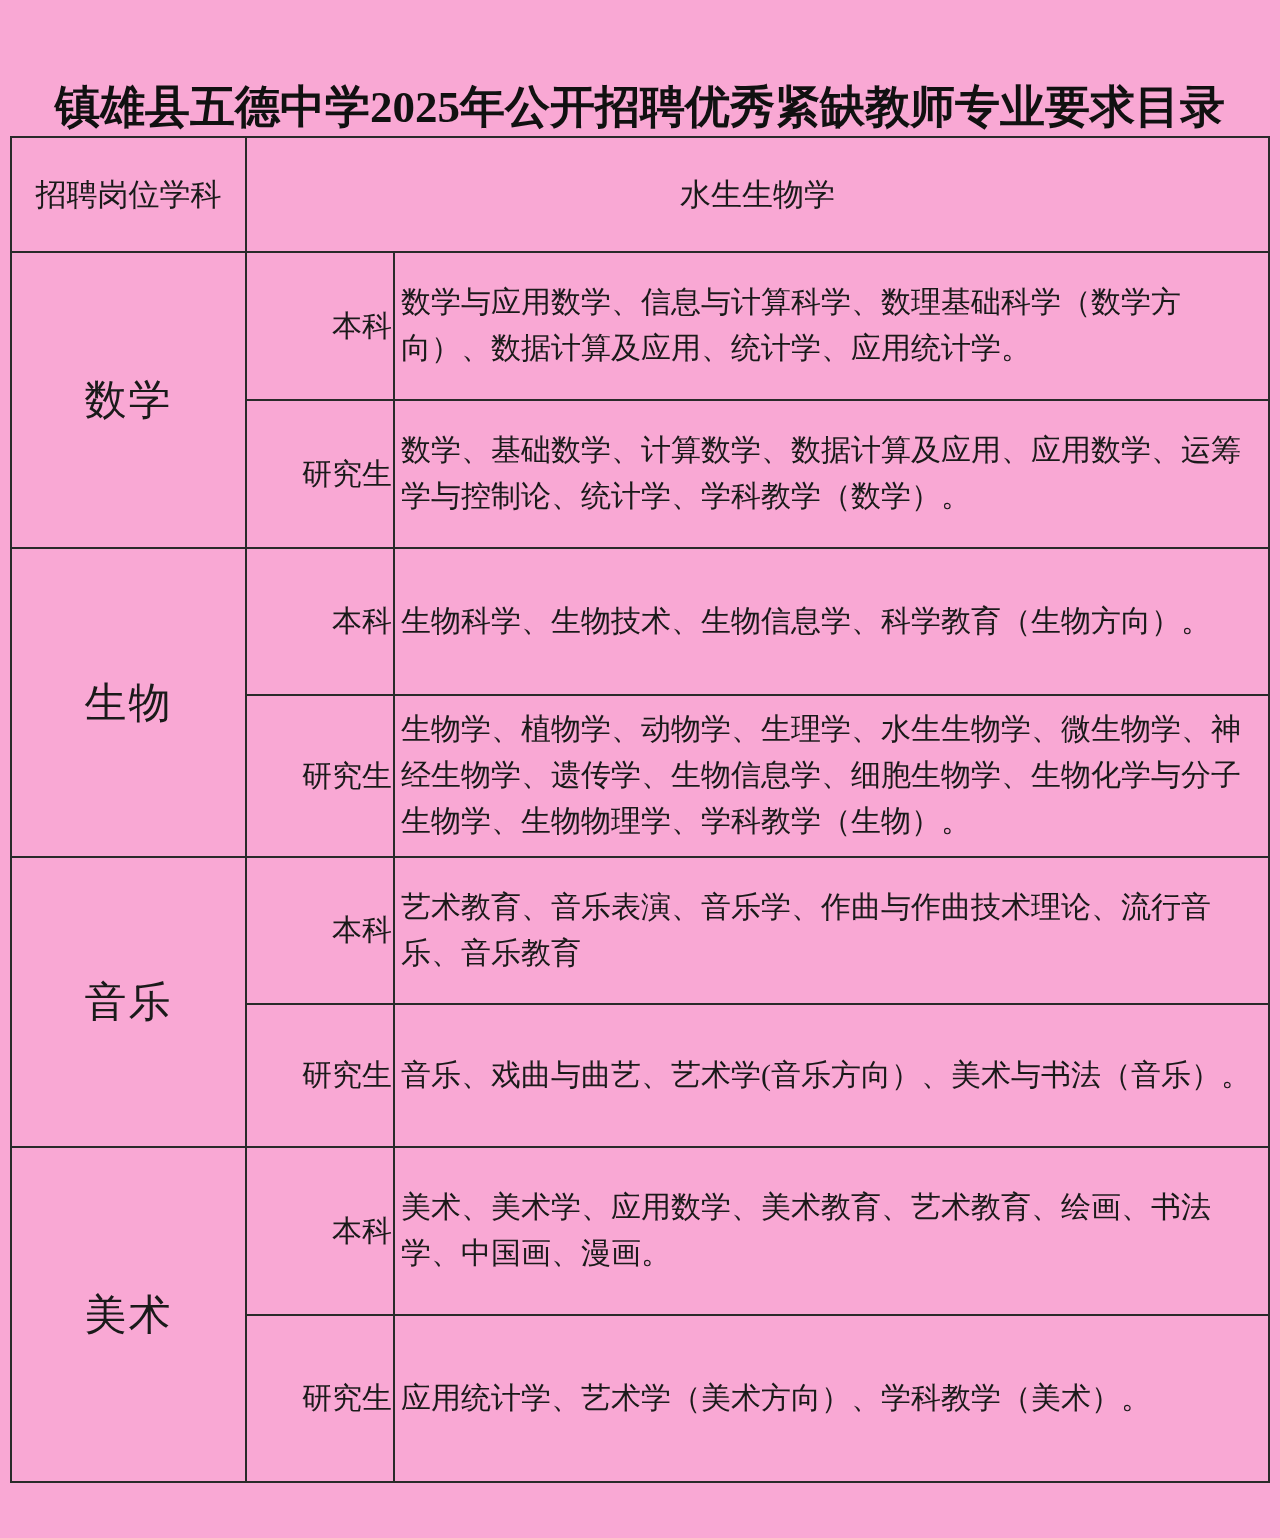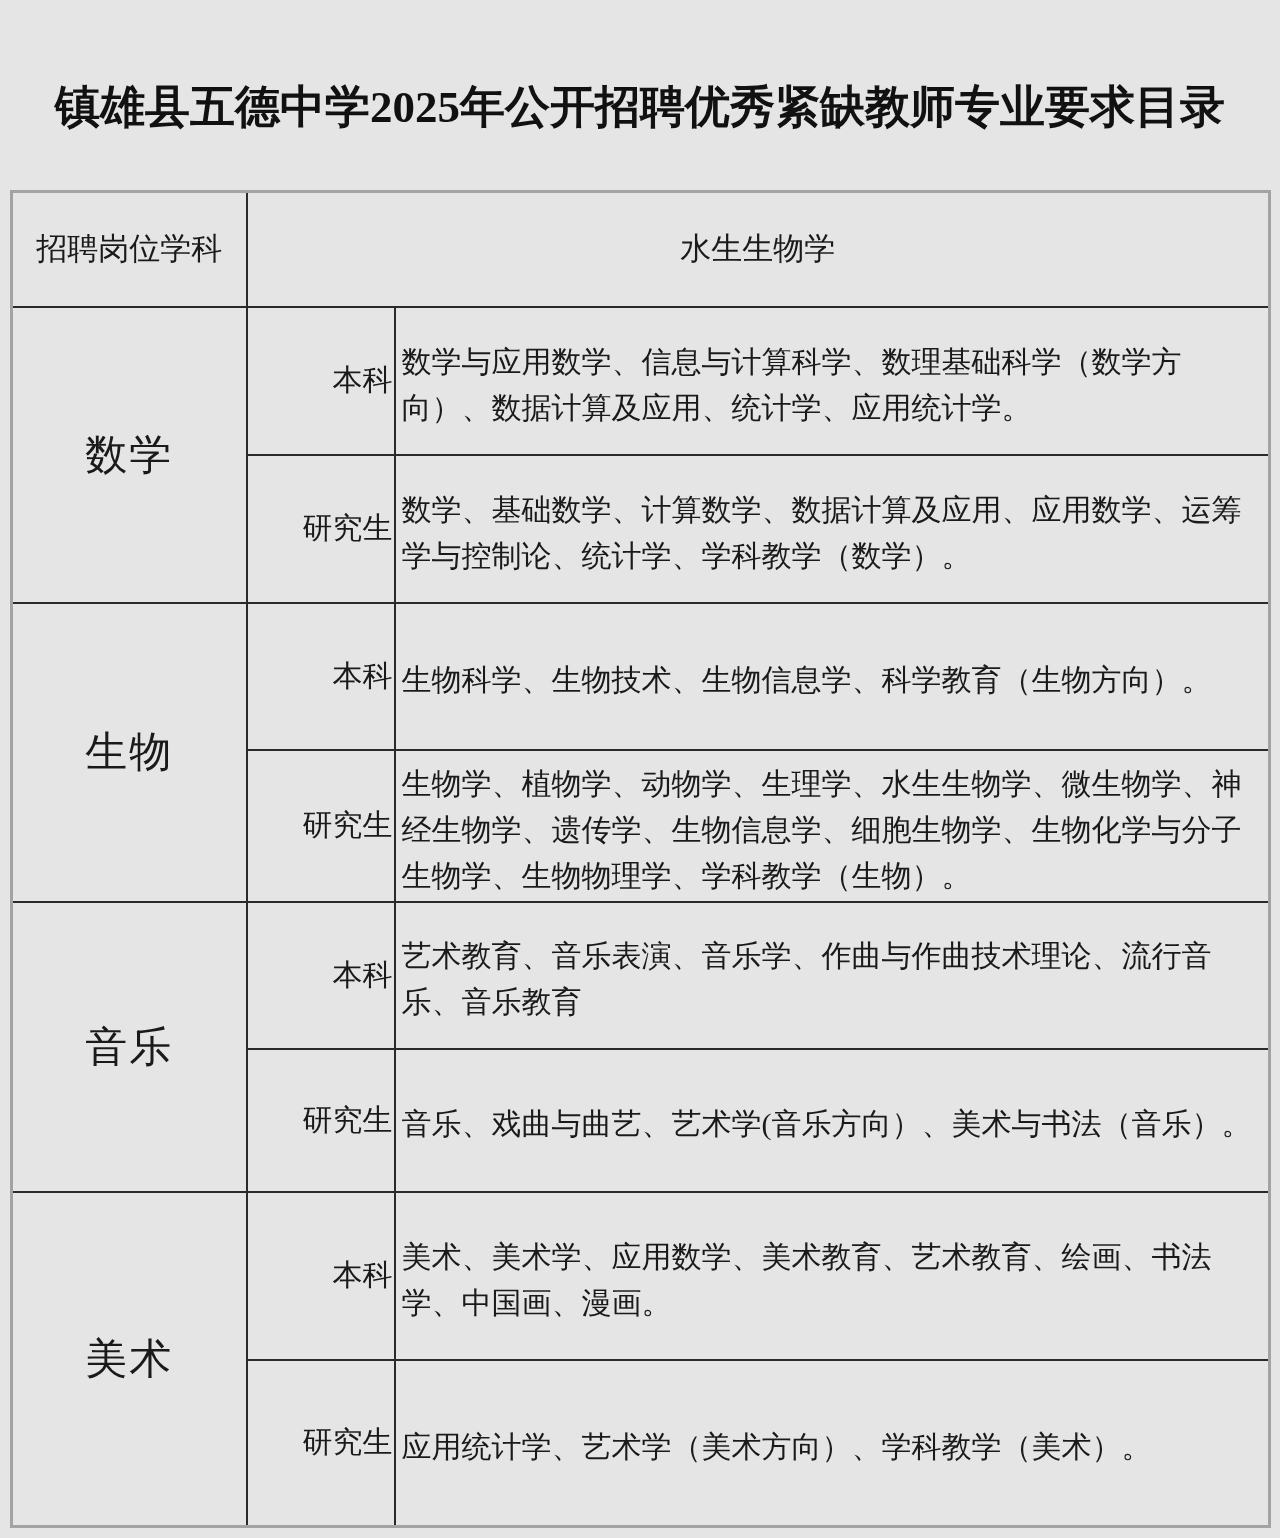--- a/index.html
+++ b/index.html
@@ -8,41 +8,40 @@
     background: #ffffff;
     width: 1280px;
   }
   body {
     font-family: "Liberation Serif", "DejaVu Serif", serif;
     color: #1a1a1a;
   }
   .page {
     width: 1280px;
     min-height: 1538px;
-    background: #e5e5e5;
+    background: #f9a8d4;
     box-sizing: border-box;
   }
   .title {
     margin: 0;
     padding-top: 78px;
     font-size: 45px;
     line-height: 58px;
     font-weight: bold;
     text-align: center;
     color: #111111;
     letter-spacing: 0px;
     white-space: nowrap;
   }
   table.req-table {
     border-collapse: collapse;
     table-layout: fixed;
     margin-left: 10px;
-    margin-top: 54px;
     width: 1258px;
-    border: 3px solid #a3a3a3;
+    border: 1px solid #a3a3a3;
   }
   table.req-table td, table.req-table th {
     border: 2px solid #2a2a2a;
     vertical-align: middle;
     font-weight: normal;
     box-sizing: border-box;
     overflow: hidden;
   }
   col.c-subject { width: 235px; }
   col.c-level   { width: 148px; }
@@ -62,21 +61,21 @@
   }
   td.level {
     font-size: 30px;
     text-align: right;
     color: #1a1a1a;
   }
   td.req {
     font-size: 30px;
     line-height: 46px;
     text-align: left;
-    padding: 10px 16px 2px 6px;
+    padding: 10px 16px 12px 6px;
     color: #1a1a1a;
   }
   tr.h148 { height: 148px; }
   tr.h147 { height: 147px; }
   tr.h143 { height: 143px; }
   tr.h168 { height: 168px; }
   tr.h167 { height: 167px; }
 </style>
 </head>
 <body>

